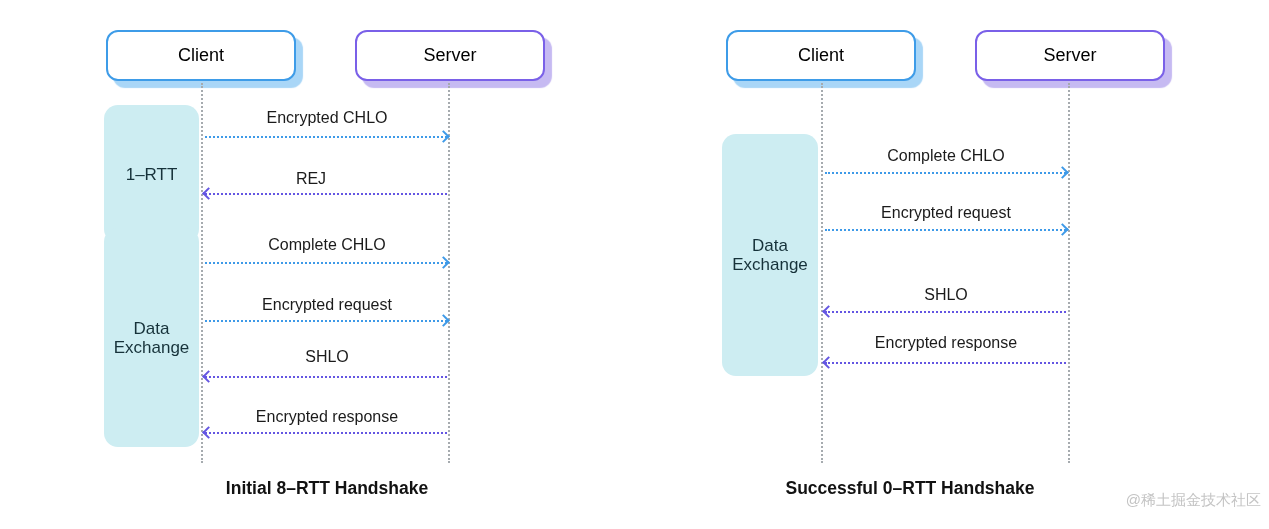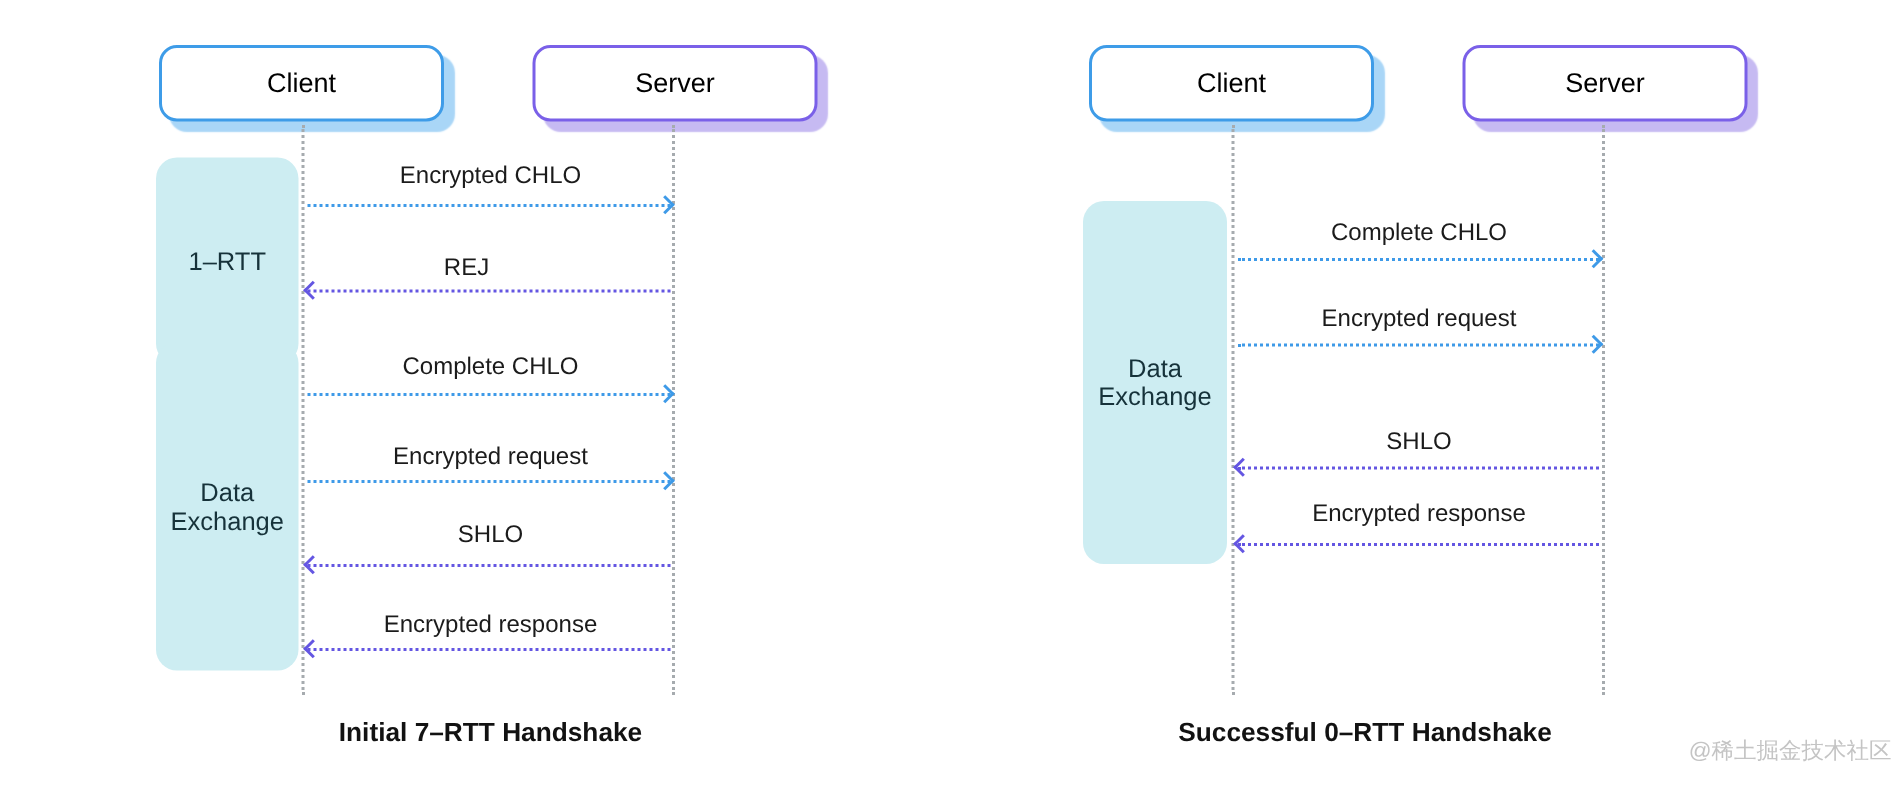--- a/index.html
+++ b/index.html
@@ -134,21 +134,21 @@
     <div class="msg-label" style="left:327px; top:347px;">SHLO</div>
     <div class="arrow purple left" style="left:205px; top:376px; width:242px;">
       <span class="head"></span>
     </div>
 
     <div class="msg-label" style="left:327px; top:407px;">Encrypted response</div>
     <div class="arrow purple left" style="left:205px; top:432px; width:242px;">
       <span class="head"></span>
     </div>
 
-    <div class="caption" style="left:327px; top:478px;">Initial 7–RTT Handshake</div>
+    <div class="caption" style="left:327px; top:478px;">Initial 8–RTT Handshake</div>
   </div>
 
   <div>
 
     <div class="actor client" style="left:726px; top:30px;">
       <span>Client</span>
     </div>
     <div class="actor server" style="left:975px; top:30px;">
       <span>Server</span>
     </div>

